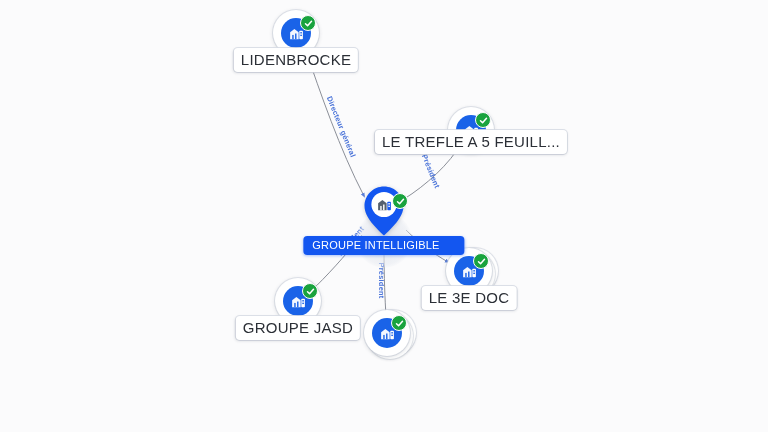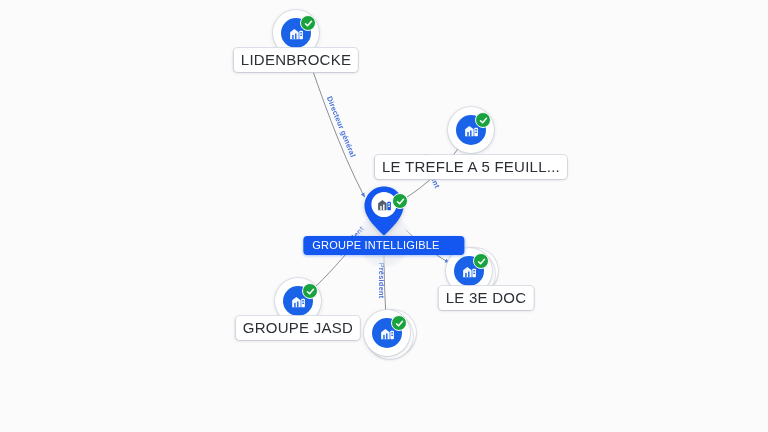--- a/index.html
+++ b/index.html
@@ -162,21 +162,21 @@
         <rect x="17.4" y="10" width="2.2" height="2" fill="#1a63e8"></rect>
         <rect x="17.4" y="13.6" width="2.2" height="2" fill="#1a63e8"></rect>
       </svg>
     </div>
     <div class="check">
       <svg width="9" height="9" viewBox="0 0 24 24" fill="none" stroke="#ffffff" stroke-width="4" stroke-linecap="round" stroke-linejoin="round">
           <path d="M4 12.5 L9.5 18 L20 6"></path>
         </svg>
     </div>
   </div>
-  <div class="nlabel" style="left:471px;top:155px;text-align:center;">LE TREFLE A 5 FEUILL...</div>
+  <div class="nlabel" style="left:471px;top:130px;text-align:center;">LE TREFLE A 5 FEUILL...</div>
 
   <div class="node" style="left:469px;top:271px;">
     <div class="stack a"></div>
     <div class="stack b"></div>
     <div class="halo s1"></div>
     <div class="disc">
       <svg width="17" height="17" viewBox="0 0 24 24" fill="#ffffff">
         <path d="M3 20V10.2L9 5.6 15 10.2V20H3z" opacity=".95"></path>
         <rect x="16" y="8" width="5" height="12" rx="1"></rect>
         <rect x="6" y="14" width="2" height="6" fill="#1a63e8"></rect>
@@ -184,21 +184,21 @@
         <rect x="17.4" y="10" width="2.2" height="2" fill="#1a63e8"></rect>
         <rect x="17.4" y="13.6" width="2.2" height="2" fill="#1a63e8"></rect>
       </svg>
     </div>
     <div class="check">
       <svg width="9" height="9" viewBox="0 0 24 24" fill="none" stroke="#ffffff" stroke-width="4" stroke-linecap="round" stroke-linejoin="round">
           <path d="M4 12.5 L9.5 18 L20 6"></path>
         </svg>
     </div>
   </div>
-  <div class="nlabel" style="left:469px;top:286px;margin-left:17px;">LE 3E DOC</div>
+  <div class="nlabel" style="left:469px;top:286px;">LE 3E DOC</div>
 
   <div class="node" style="left:387px;top:333px;">
     <div class="stack a"></div>
     <div class="stack b"></div>
     <div class="halo s1"></div>
     <div class="disc">
       <svg width="17" height="17" viewBox="0 0 24 24" fill="#ffffff">
         <path d="M3 20V10.2L9 5.6 15 10.2V20H3z" opacity=".95"></path>
         <rect x="16" y="8" width="5" height="12" rx="1"></rect>
         <rect x="6" y="14" width="2" height="6" fill="#1a63e8"></rect>

